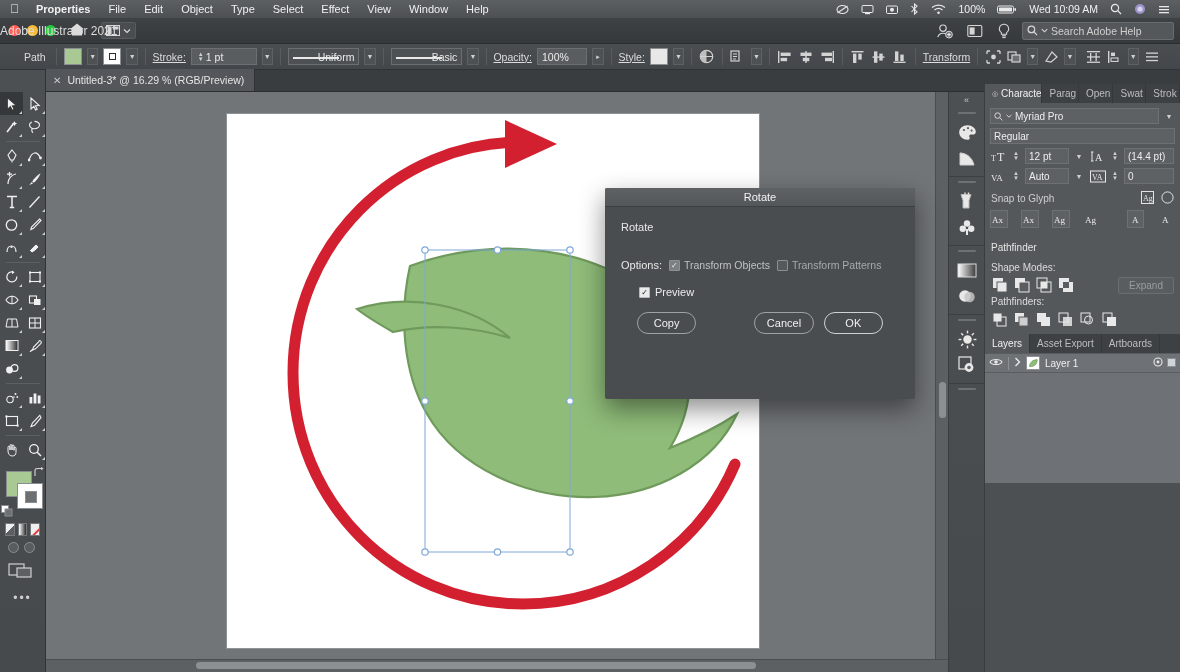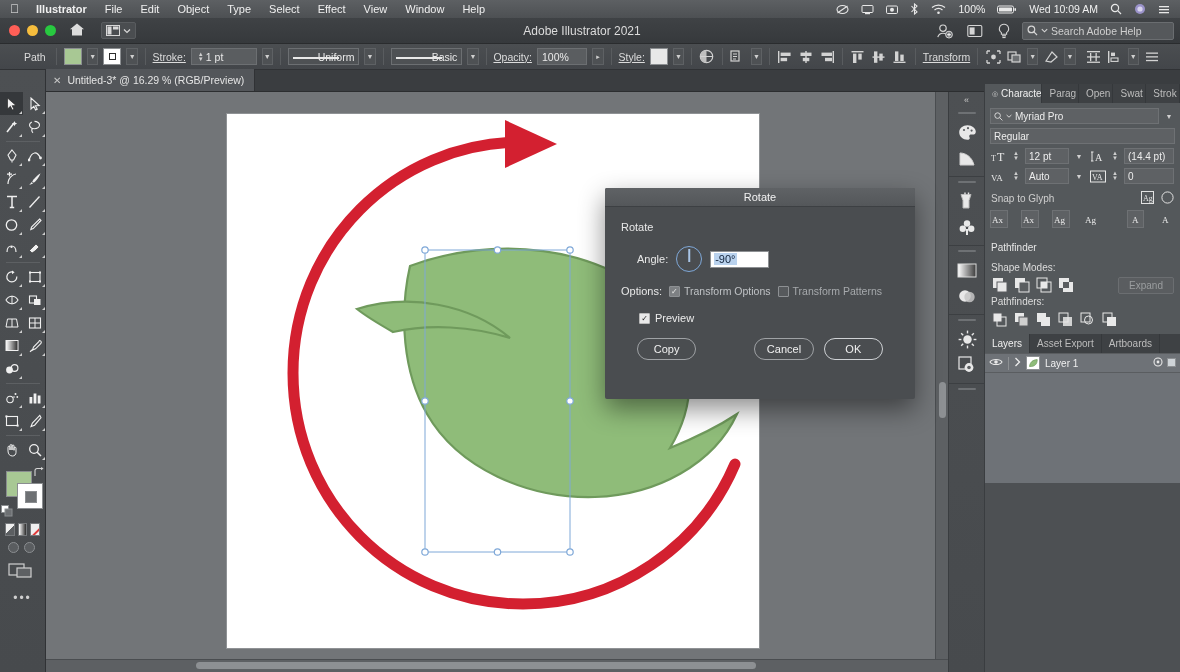--- a/index.html
+++ b/index.html
@@ -37,21 +37,21 @@
   }
   .traffic { display:flex; gap:7px; padding-left:9px; align-items:center; }
   .dot { width:11px; height:11px; border-radius:50%; }
   .dot.r{background:#ff5f57;} .dot.y{background:#f6bd3d;} .dot.g{background:#28c940;}
   .home-ic { margin-left:13px; color:#d9d9d9; }
   .wsbtn {
     margin-left:16px; height:17px; padding:0 4px; display:flex; align-items:center; gap:3px;
     background:#4a4d50; border:1px solid #595c5f; border-radius:2px;
   }
   .titlebar .apptitle {
-    position:absolute; left:0; right:16px; text-align:center; font-size:12px; color:#dcdcdc;
+    position:absolute; left:0; right:16px; text-align:left; font-size:12px; color:#dcdcdc;
     pointer-events:none;
   }
   .tb-right { margin-left:auto; display:flex; align-items:center; gap:0; padding-right:6px; }
   .tb-right .ic { padding:0 7px; color:#cfcfcf; display:flex; align-items:center; }
   .searchhelp {
     width:152px; height:18px; background:#55585b; border:1px solid #6a6d70; border-radius:2px;
     display:flex; align-items:center; gap:3px; padding:0 4px; font-size:10.5px; color:#cfcfcf;
     margin-left:4px;
   }
 
@@ -281,21 +281,21 @@
   .dbtn.cancel { width:80px; margin-left:48px; }
   .dbtn.ok { width:80px; border:1.8px solid #cfd2d5; }
 </style>
 </head>
 <body>
 
 <div class="app">
 
   <div class="macbar">
     <span class="apple"></span>
-    <span class="mitem bold">Illustrator</span>
+    <span class="mitem bold">Properties</span>
     <span class="mitem">File</span>
     <span class="mitem">Edit</span>
     <span class="mitem">Object</span>
     <span class="mitem">Type</span>
     <span class="mitem">Select</span>
     <span class="mitem">Effect</span>
     <span class="mitem">View</span>
     <span class="mitem">Window</span>
     <span class="mitem">Help</span>
     <span class="spacer"></span>
@@ -1190,32 +1190,25 @@
       </div>
     </div>
   </div>
 
   <div class="dlg">
     <div class="dlg-title">
       <span>Rotate</span>
     </div>
     <div class="dlg-body">
       <div class="grp-title">Rotate</div>
-      <div class="angrow">
-        <span class="ang-lbl">Angle:</span>
-        <span class="dial"></span>
-        <span class="anginput">
-          <span>-90°</span>
-        </span>
-      </div>
       <div class="optrow">
         <span class="olbl">Options:</span>
         <span class="ckitem lit">
           <span class="cbx on">✓</span>
-          <span>Transform Options</span>
+          <span>Transform Objects</span>
         </span>
         <span class="ckitem">
           <span class="cbx off"></span>
           <span>Transform Patterns</span>
         </span>
       </div>
       <div class="prevrow">
         <span class="cbx white">✓</span>
         <span class="plb">Preview</span>
       </div>

